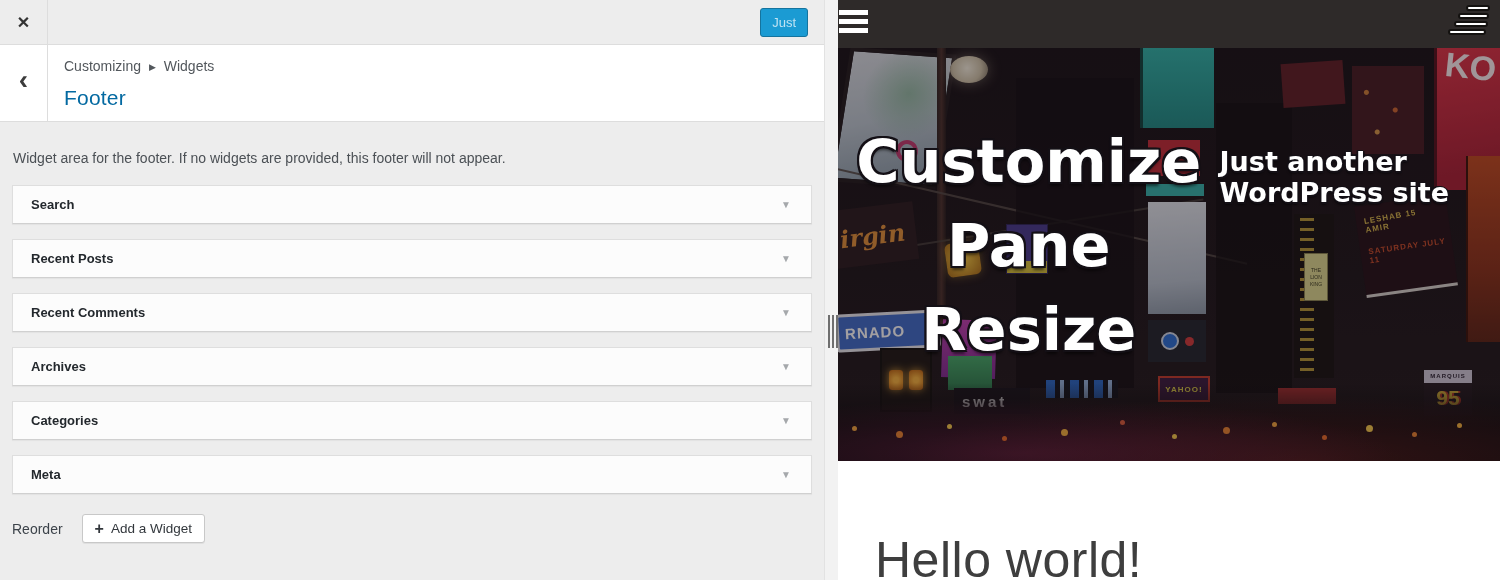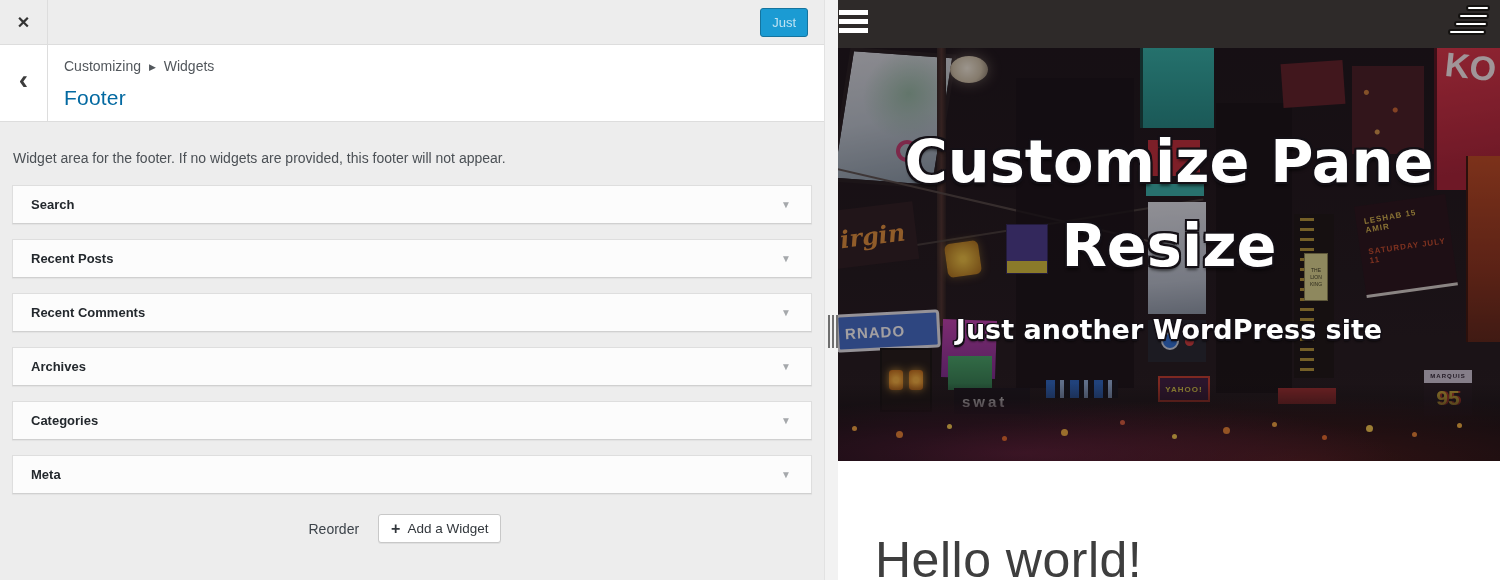--- a/index.html
+++ b/index.html
@@ -25,21 +25,21 @@
 
   .pane-content { position:relative; padding:28px 12px 0 12px; }
   .description { font-size:14px; color:#4b5055; margin:0 1px 19px 1px; }
 
   .widget-row { height:39px; background:#fcfcfc; border:1px solid #dedede; border-bottom-color:#d0d0d0;
     box-shadow:0 1px 1px rgba(0,0,0,.04); margin-bottom:15px; display:flex; align-items:center;
     justify-content:space-between; padding:0 20px 0 18px; cursor:pointer; }
   .widget-title { font-size:13px; font-weight:bold; color:#23282d; }
   .widget-arrow { font-size:10px; color:#a5a8ab; }
 
-  .actions-row { display:flex; justify-content:center; align-items:center; margin:20px 14px 0 0; gap:19px; }
+  .actions-row { display:flex; justify-content:flex-start; align-items:center; margin:20px 14px 0 0; gap:19px; }
   .reorder-link { font-size:14px; color:#3c434a; background:none; border:none; cursor:pointer; }
   .add-widget-btn { height:29px; display:flex; align-items:center; gap:7px; padding:0 12px;
     background:#fff; border:1px solid #c8c8c8; border-radius:3px; cursor:pointer;
     font-size:13.5px; color:#32373c; box-shadow:0 1px 0 rgba(0,0,0,.06); }
   .add-widget-btn .plus { font-size:16px; font-weight:bold; color:#32373c; }
 
   
   .pane-divider { position:absolute; left:824px; top:0; width:14px; height:580px; background:#f2f2f2;
     border-left:1px solid #e2e2e2; cursor:col-resize; }
   .grip { position:absolute; left:3px; top:315px; display:flex; gap:2px; }
@@ -133,21 +133,21 @@
     background:radial-gradient(ellipse at 28% 90%, rgba(150,40,90,.45), transparent 55%),
       radial-gradient(ellipse at 70% 100%, rgba(120,35,30,.5), transparent 60%),
       linear-gradient(to bottom, rgba(12,8,10,0) 0%, rgba(13,9,11,.9) 55%, #0d090b 100%); }
   .street-dots { left:14px; bottom:30px; width:5px; height:5px; border-radius:50%; background:#f2a43c;
     box-shadow:45px 6px 0 1px #e88230, 95px -2px 0 #f5c84a, 150px 10px 0 #e86a28, 210px 4px 0 1px #f2b03c,
       268px -6px 0 #d85a3a, 320px 8px 0 #f5c84a, 372px 2px 0 1px #e88230, 420px -4px 0 #f2a43c,
       470px 9px 0 #e86a28, 515px 0 0 1px #f5c84a, 560px 6px 0 #e88230, 605px -3px 0 #f2b03c; }
 
   .hero-overlay { position:absolute; inset:0; background:rgba(22,14,19,.40); z-index:5; }
 
-  .hero-text { position:absolute; inset:0; z-index:6; display:flex; flex-direction:column; align-items:center; padding-top:72px; }
+  .hero-text { position:absolute; inset:0; z-index:6; display:flex; flex-direction:row; padding-top:72px; }
   .site-title { width:580px; text-align:center; color:#fff; font-family:"DejaVu Sans", sans-serif; font-weight:bold;
     font-size:59px; line-height:1.42; letter-spacing:0;
     text-shadow:2px 0 0 #141016, -2px 0 0 #141016, 0 2px 0 #141016, 0 -2px 0 #141016,
       2px 2px 0 #141016, -2px -2px 0 #141016, 2px -2px 0 #141016, -2px 2px 0 #141016, 0 4px 3px rgba(0,0,0,.55); }
   .site-tagline { margin-top:26px; color:#fff; font-family:"DejaVu Sans", sans-serif; font-weight:bold; font-size:27px;
     text-shadow:1.5px 0 0 #141016, -1.5px 0 0 #141016, 0 1.5px 0 #141016, 0 -1.5px 0 #141016,
       1.5px 1.5px 0 #141016, -1.5px -1.5px 0 #141016, 0 3px 2px rgba(0,0,0,.5); }
 
   .site-body { position:absolute; left:0; top:461px; width:662px; height:119px; background:#fff; }
   .post-title { margin:70px 0 0 37px; font-size:50px; font-weight:300; color:#3e3e3e; letter-spacing:.5px; }

